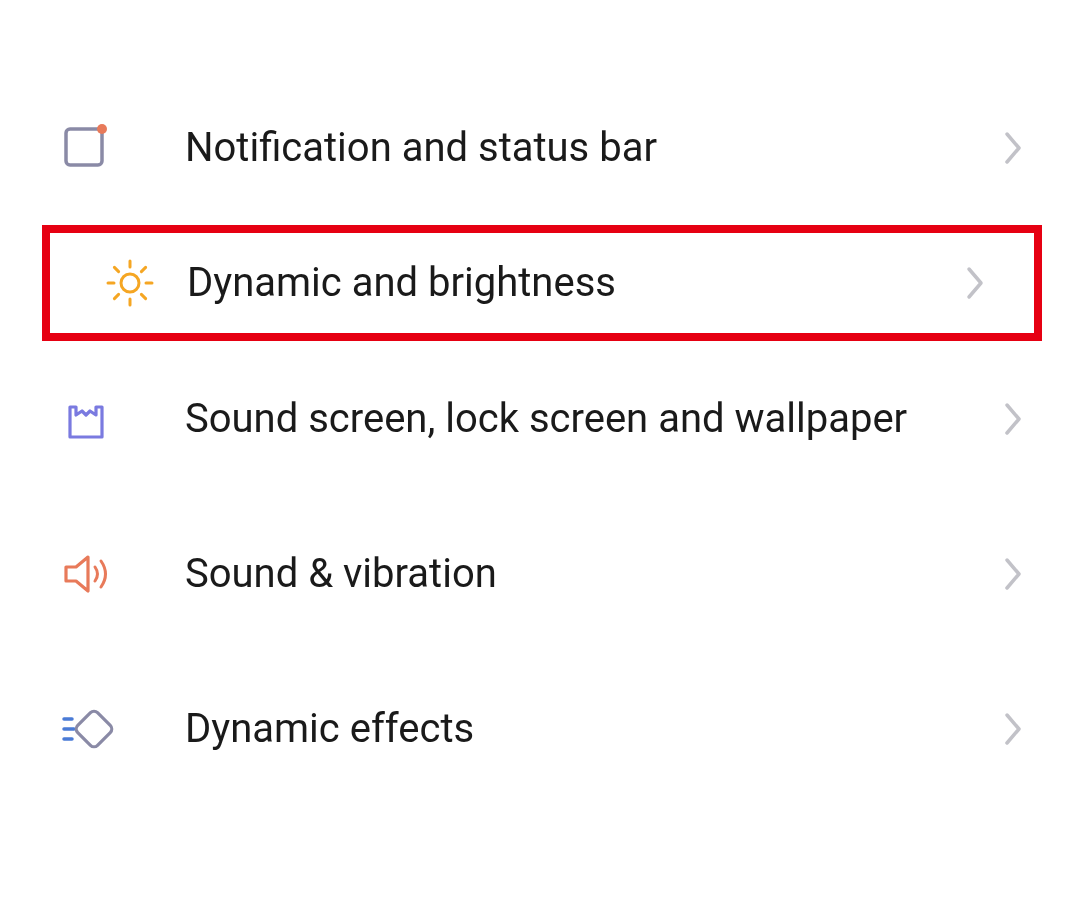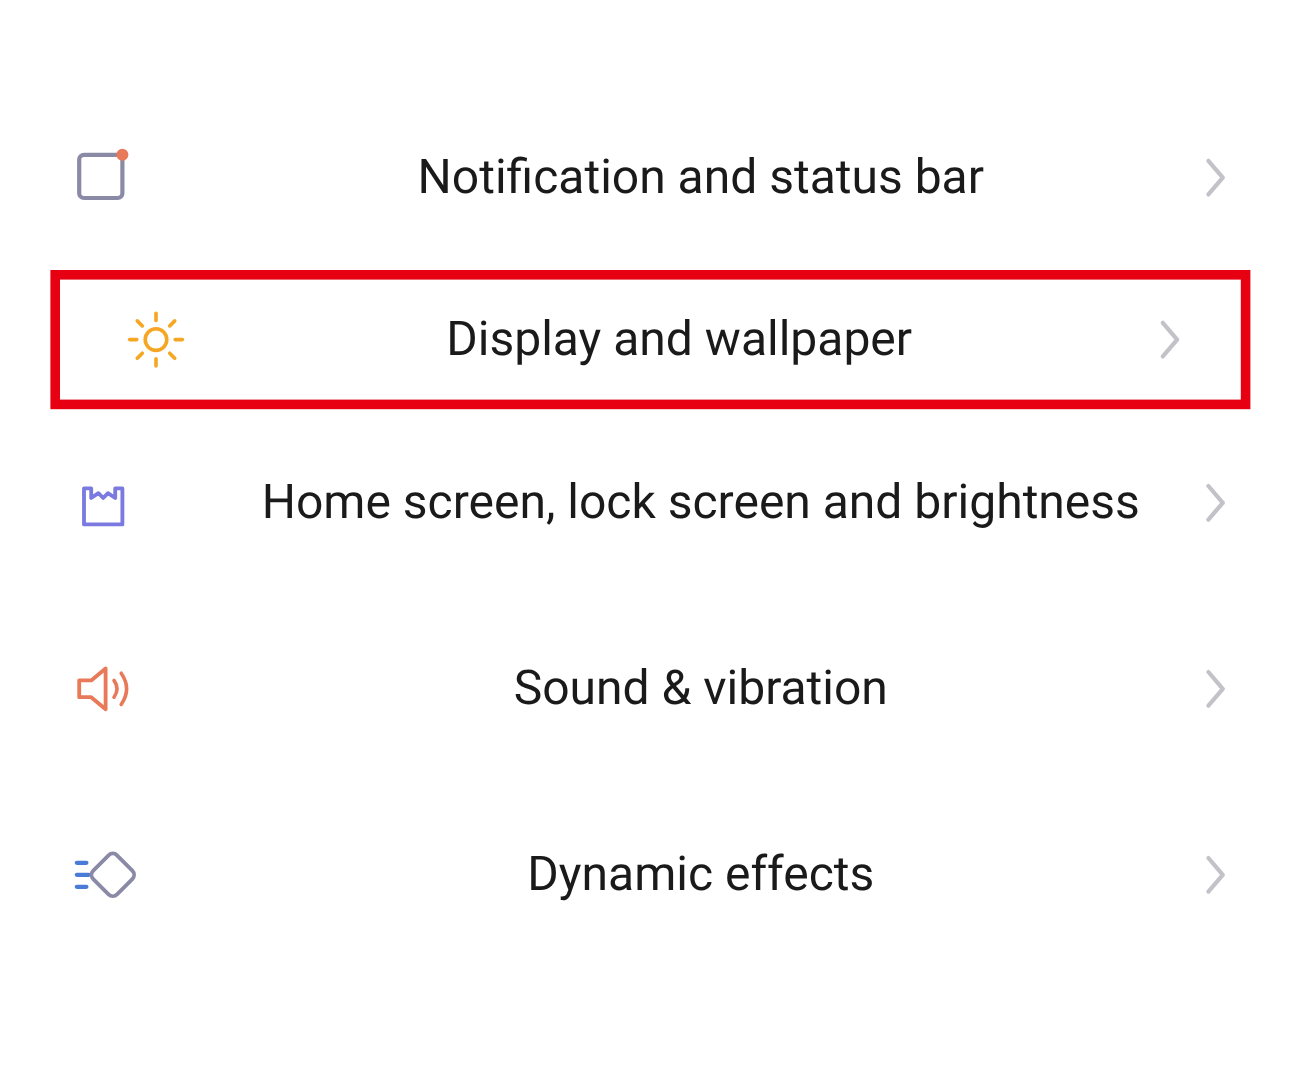--- a/index.html
+++ b/index.html
@@ -12,21 +12,20 @@
     }
     .settings-list {
       padding-top: 70px;
     }
     .list-item {
       display: flex;
       align-items: center;
       padding: 30px 55px 30px 60px;
       min-height: 155px;
       cursor: pointer;
-      text-align: center;
     }
     .list-item.highlighted {
       border: 8px solid #e60012;
       padding: 22px 47px 22px 52px;
       margin-left: 42px;
       margin-right: 38px;
       min-height: 115px;
     }
     .list-item.highlighted .icon-wrap {
       width: 85px;
@@ -80,35 +79,35 @@
           <line x1="28" y1="44" x2="28" y2="50"></line>
           <line x1="6" y1="28" x2="12" y2="28"></line>
           <line x1="44" y1="28" x2="50" y2="28"></line>
           <line x1="12.4" y1="12.4" x2="16.6" y2="16.6"></line>
           <line x1="39.4" y1="39.4" x2="43.6" y2="43.6"></line>
           <line x1="43.6" y1="12.4" x2="39.4" y2="16.6"></line>
           <line x1="16.6" y1="39.4" x2="12.4" y2="43.6"></line>
         </g>
       </svg>
     </span>
-    <span class="label">Display and wallpaper</span>
+    <span class="label">Dynamic and brightness</span>
     <span class="chevron">
       <svg width="22" height="40" viewBox="0 0 22 40">
         <polyline points="4,6 16,20 4,34" fill="none" stroke="#c2c2c8" stroke-width="3.5" stroke-linecap="round" stroke-linejoin="round"></polyline>
       </svg>
     </span>
   </div>
 
   <div class="list-item">
     <span class="icon-wrap">
       <svg width="52" height="52" viewBox="0 0 52 52">
         <path d="M10 14 L10 44 L42 44 L42 14 L36 14 L36 22 L30 18 L26 22 L22 18 L16 22 L16 14 Z" fill="none" stroke="#7a7ae0" stroke-width="3.2" stroke-linejoin="round"></path>
       </svg>
     </span>
-    <span class="label">Home screen, lock screen and brightness</span>
+    <span class="label">Sound screen, lock screen and wallpaper</span>
     <span class="chevron">
       <svg width="22" height="40" viewBox="0 0 22 40">
         <polyline points="4,6 16,20 4,34" fill="none" stroke="#c2c2c8" stroke-width="3.5" stroke-linecap="round" stroke-linejoin="round"></polyline>
       </svg>
     </span>
   </div>
 
   <div class="list-item">
     <span class="icon-wrap">
       <svg width="54" height="54" viewBox="0 0 54 54">

